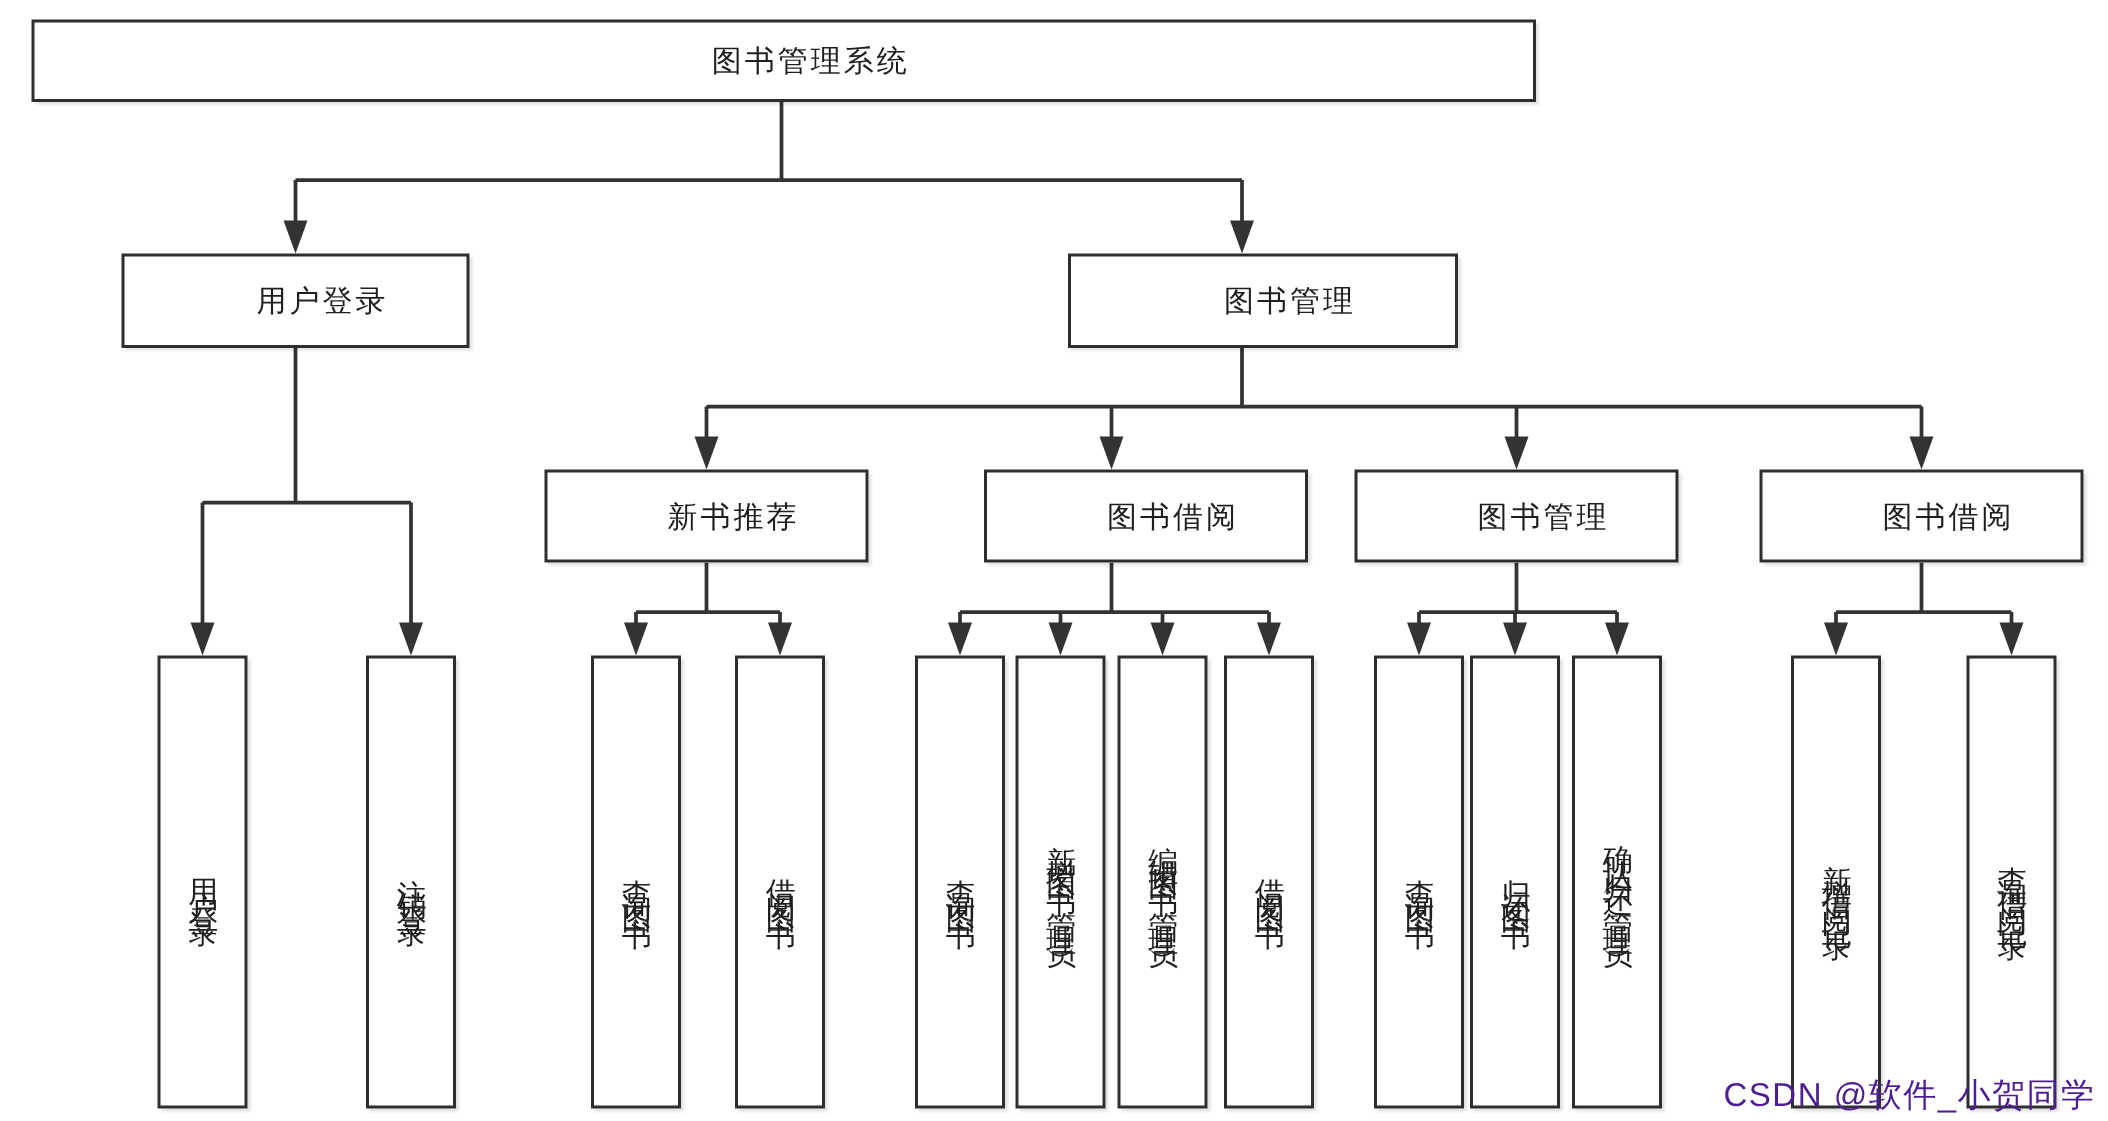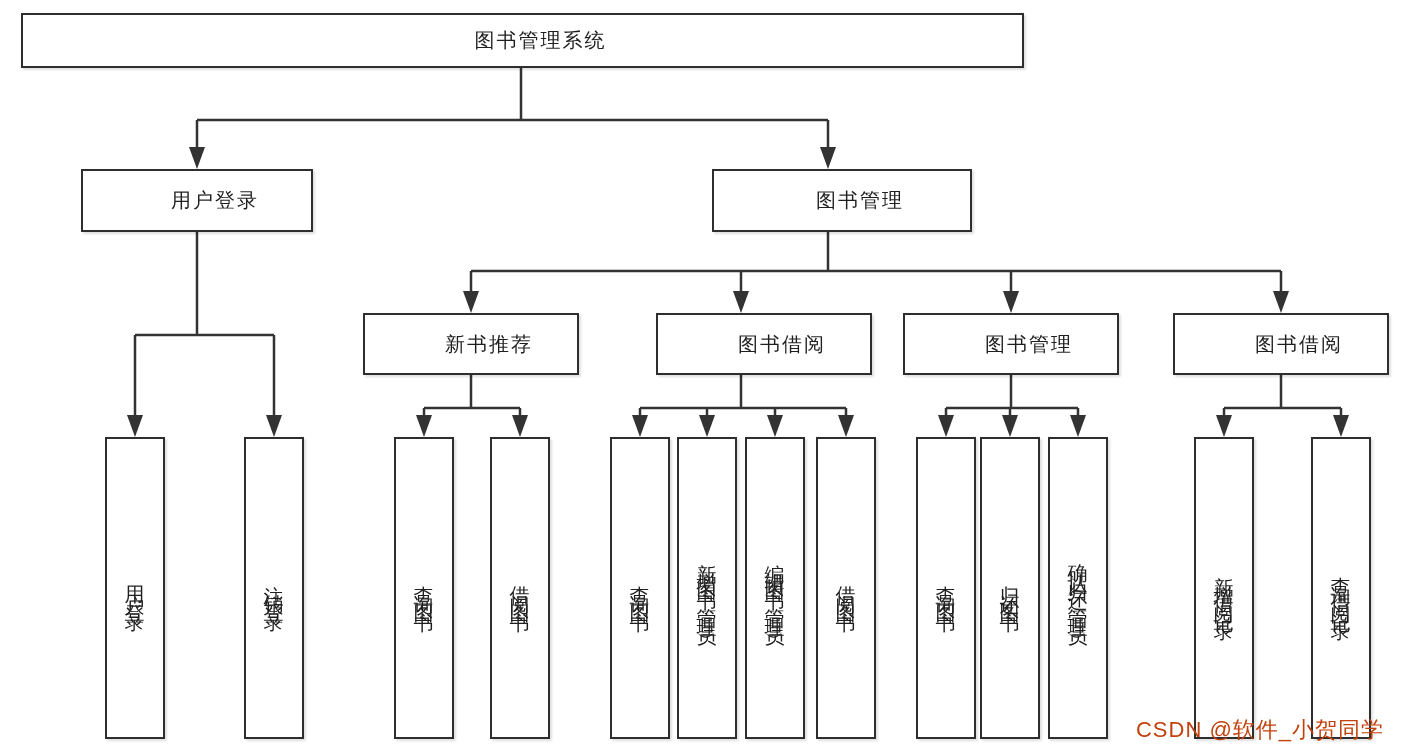--- a/index.html
+++ b/index.html
@@ -42,24 +42,24 @@
   .vbox .vtext {
     writing-mode: vertical-rl;
     text-orientation: mixed;
     font-size: 20px;
     letter-spacing: 9px;
     line-height: 1.1;
     white-space: nowrap;
   }
   #watermark {
     position: absolute;
-    right: 21px;
+    right: 8px;
     bottom: 2px;
     font-size: 22px;
-    color: #c2410c;
+    color: #4c1d95;
     letter-spacing: 1px;
     z-index: 5;
     white-space: nowrap;
   }
 </style>
 </head>
 <body>
 
 <div id="canvas">
 

